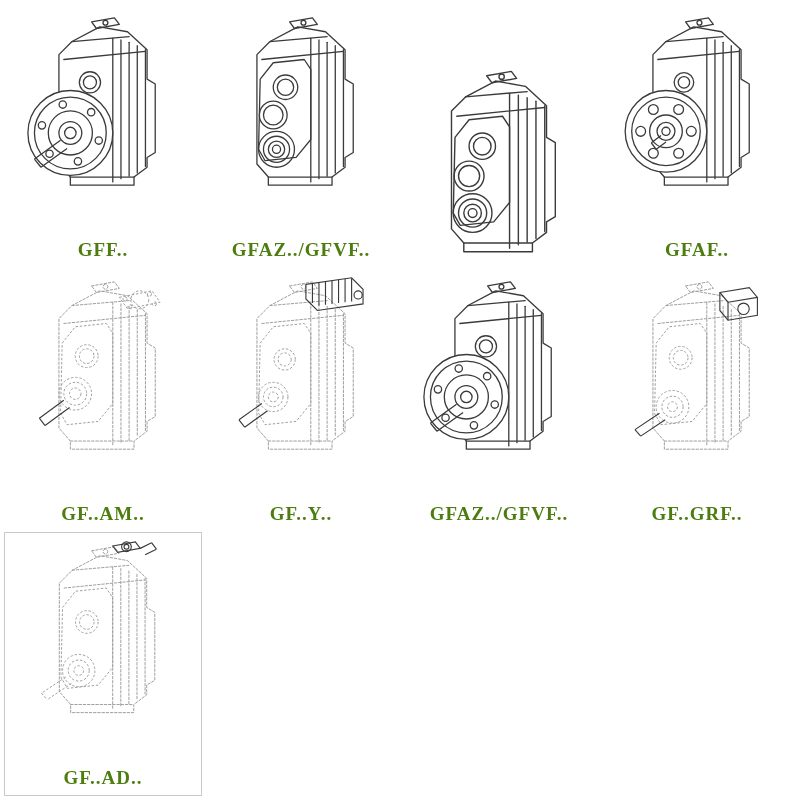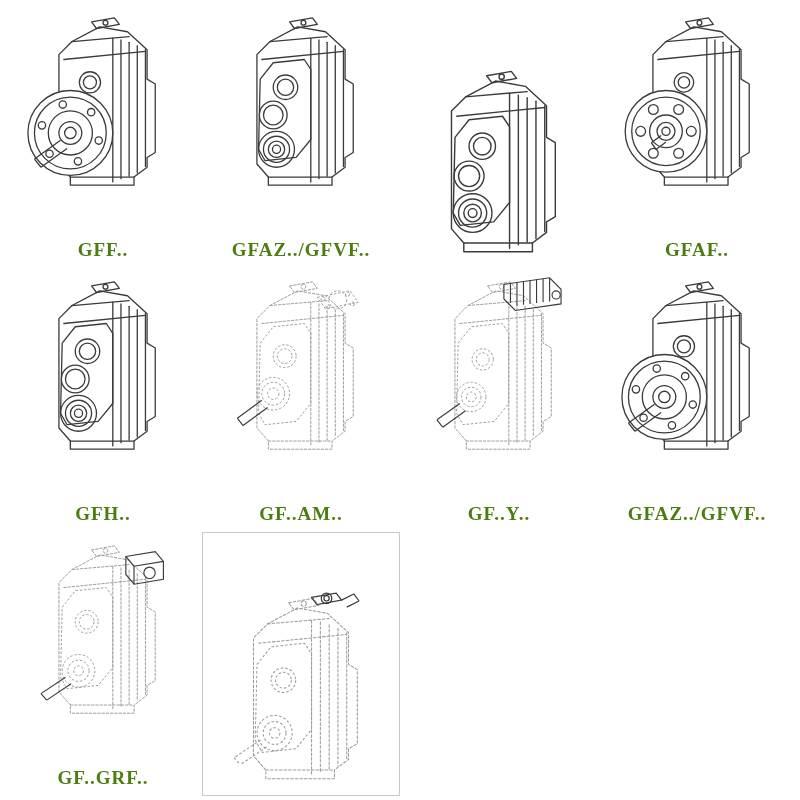--- a/index.html
+++ b/index.html
@@ -224,26 +224,20 @@
     </svg>
   </div>
 
   <div class="cell">
     <svg class="drawing" viewBox="0 0 200 240">
       <use href="#gb-flange"></use>
     </svg>
     <div class="label">GFAF..</div>
   </div>
 
-  <div class="cell">
-    <svg class="drawing" viewBox="0 0 200 240">
-      <use href="#gb-bore"></use>
-    </svg>
-    <div class="label">GFH..</div>
-  </div>
 
 
   <div class="cell">
     <svg class="drawing" viewBox="0 0 200 240">
       <use href="#gb-am"></use>
     </svg>
     <div class="label">GF..AM..</div>
   </div>
 
   <div class="cell">
@@ -265,15 +259,16 @@
     <svg class="drawing" viewBox="0 0 200 240">
       <use href="#gb-grf"></use>
     </svg>
     <div class="label">GF..GRF..</div>
   </div>
 
   <div class="cell boxed">
     <svg class="drawing" viewBox="0 0 200 240">
       <use href="#gb-ad"></use>
     </svg>
+    <div class="label">GF..AD..</div>
   </div>
 
 </div>
 
 </body></html>

